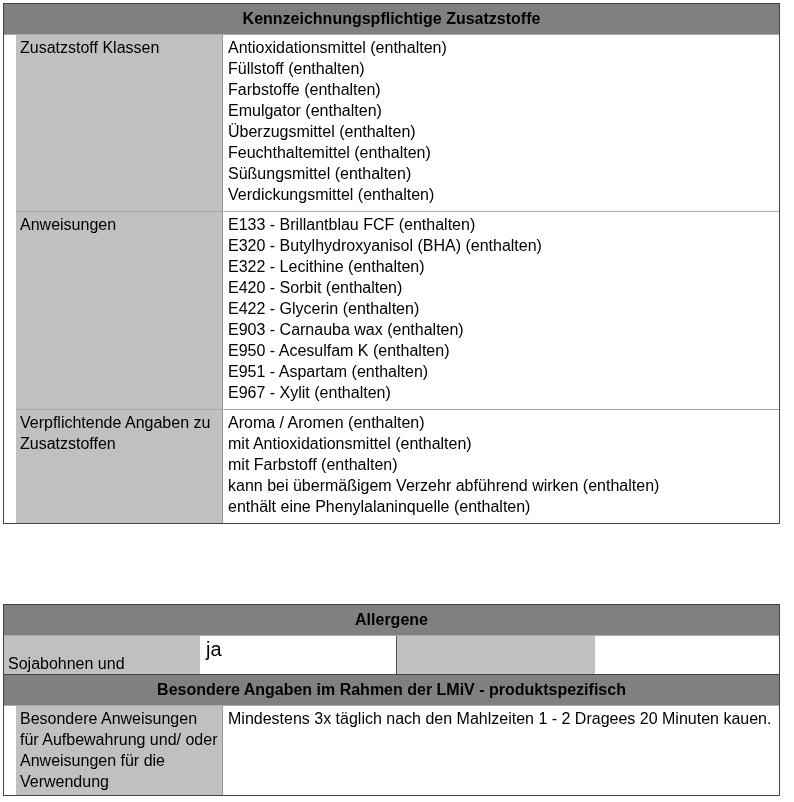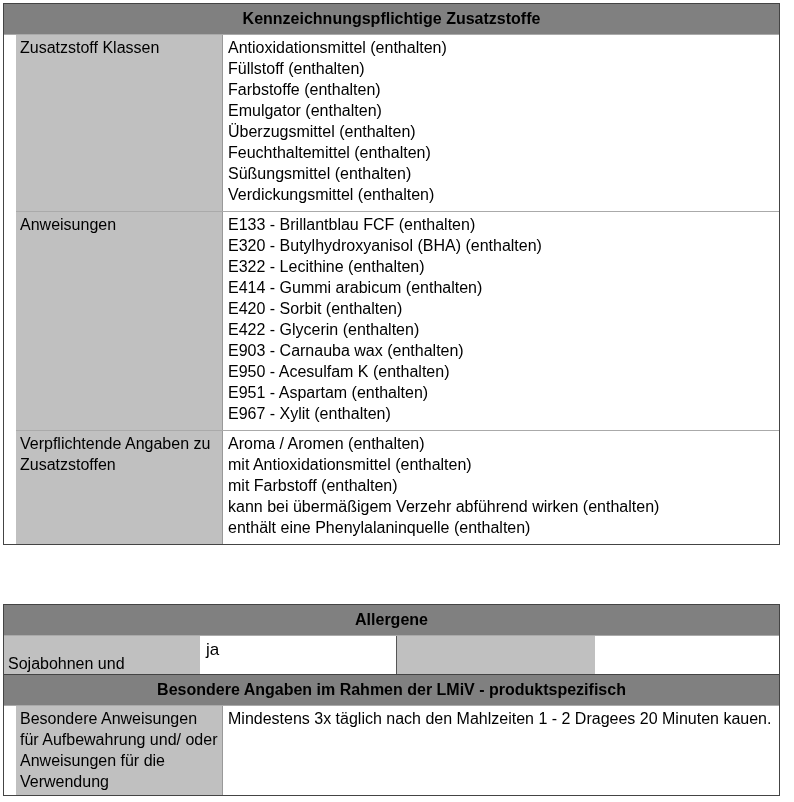--- a/index.html
+++ b/index.html
@@ -21,21 +21,21 @@
     .val {
       flex: 1; background: #fff; font-size: 16px; line-height: 21px;
       padding: 2px 4px 6px 5px; box-sizing: border-box;
     }
     .val div { white-space: nowrap; }
     #t1 { top: 3px; }
     #t2 { top: 604px; }
     #t3 { top: 674px; }
     .allg-row { display: flex; height: 49px; }
     .allg-lab { width: 196px; background: #c0c0c0; font-size: 16px; line-height: 21px; padding: 17px 4px; box-sizing: border-box; }
-    .allg-val { width: 197px; background: #fff; font-size: 17px; line-height: 21px; padding: 3px 6px; box-sizing: border-box; border-right: 1px solid #555; }
+    .allg-val { width: 197px; background: #fff; font-size: 20px; line-height: 21px; padding: 3px 6px; box-sizing: border-box; border-right: 1px solid #555; }
     .allg-lab2 { width: 198px; background: #c0c0c0; box-sizing: border-box; }
     .allg-val2 { flex: 1; background: #fff; }
     #t3 .lab { padding-bottom: 3px; }
   </style>
 </head>
 <body>
 
 <div class="tbl" id="t1">
   <div class="hdr">Kennzeichnungspflichtige Zusatzstoffe</div>
   <div class="row">
@@ -50,21 +50,20 @@
       <div>Süßungsmittel (enthalten)</div>
       <div>Verdickungsmittel (enthalten)</div>
     </div>
   </div>
   <div class="row">
     <div class="lab">Anweisungen</div>
     <div class="val">
       <div>E133 - Brillantblau FCF (enthalten)</div>
       <div>E320 - Butylhydroxyanisol (BHA) (enthalten)</div>
       <div>E322 - Lecithine (enthalten)</div>
-      <div>E414 - Gummi arabicum (enthalten)</div>
       <div>E420 - Sorbit (enthalten)</div>
       <div>E422 - Glycerin (enthalten)</div>
       <div>E903 - Carnauba wax (enthalten)</div>
       <div>E950 - Acesulfam K (enthalten)</div>
       <div>E951 - Aspartam (enthalten)</div>
       <div>E967 - Xylit (enthalten)</div>
     </div>
   </div>
   <div class="row">
     <div class="lab">Verpflichtende Angaben zu Zusatzstoffen</div>

